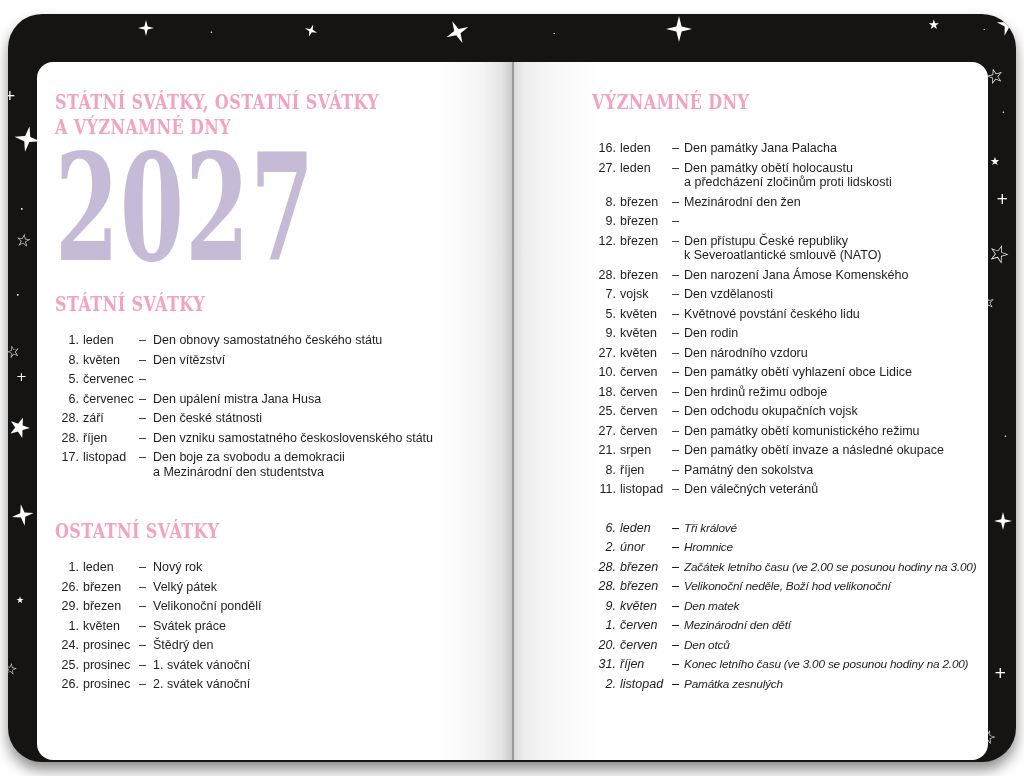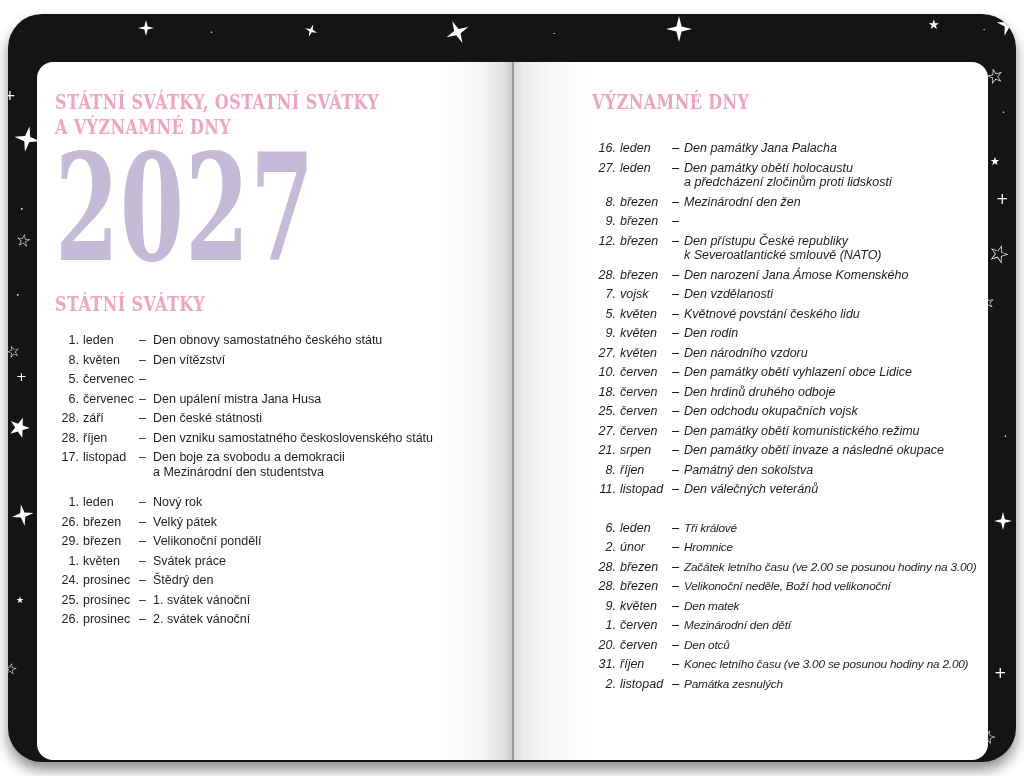--- a/index.html
+++ b/index.html
@@ -34,21 +34,21 @@
   .page-right .datec{width:80px;}
   .num{width:24px;text-align:right;flex-shrink:0;}
   .mon{margin-left:4px;}
   .dash{flex-shrink:0;}
   .page-left .dash{width:14px;}
   .page-right .dash{width:12px;}
   .page-left .l2{margin-left:98px;}
   .page-right .l2{margin-left:92px;}
   .italic{font-style:italic;margin-top:24px;}
   .italic .desc,.italic .l2{font-size:11.8px;letter-spacing:-.2px;}
-  .rlist{margin-top:26px;font-style:italic;}
+  .rlist{margin-top:26px;}
 </style>
 </head>
 <body>
 
 <div class="stage">
   <div class="cover" id="cover">
     <div class="pages">
 
       <div class="page page-left">
         <div>
@@ -143,20 +143,23 @@
                   <span class="num">17.</span>
                   <span class="mon">listopad</span>
                 </span>
                 <span class="dash">–</span>
                 <span class="desc">Den boje za svobodu a demokracii</span>
               </div>
               <div class="l2">a Mezinárodní den studentstva</div>
             </div>
           </div>
 
+        <div class="sec-head">
+          <span class="h-pink">OSTATNÍ SVÁTKY</span>
+        </div>
         <div class="hlist">
 
             <div class="row">
               <div class="l1">
                 <span class="datec">
                   <span class="num">1.</span>
                   <span class="mon">leden</span>
                 </span>
                 <span class="dash">–</span>
                 <span class="desc">Nový rok</span>
@@ -374,21 +377,21 @@
 
             </div>
 
             <div class="row">
               <div class="l1">
                 <span class="datec">
                   <span class="num">18.</span>
                   <span class="mon">červen</span>
                 </span>
                 <span class="dash">–</span>
-                <span class="desc">Den hrdinů druhého odboje</span>
+                <span class="desc">Den hrdinů režimu odboje</span>
               </div>
 
             </div>
 
             <div class="row">
               <div class="l1">
                 <span class="datec">
                   <span class="num">25.</span>
                   <span class="mon">červen</span>
                 </span>

